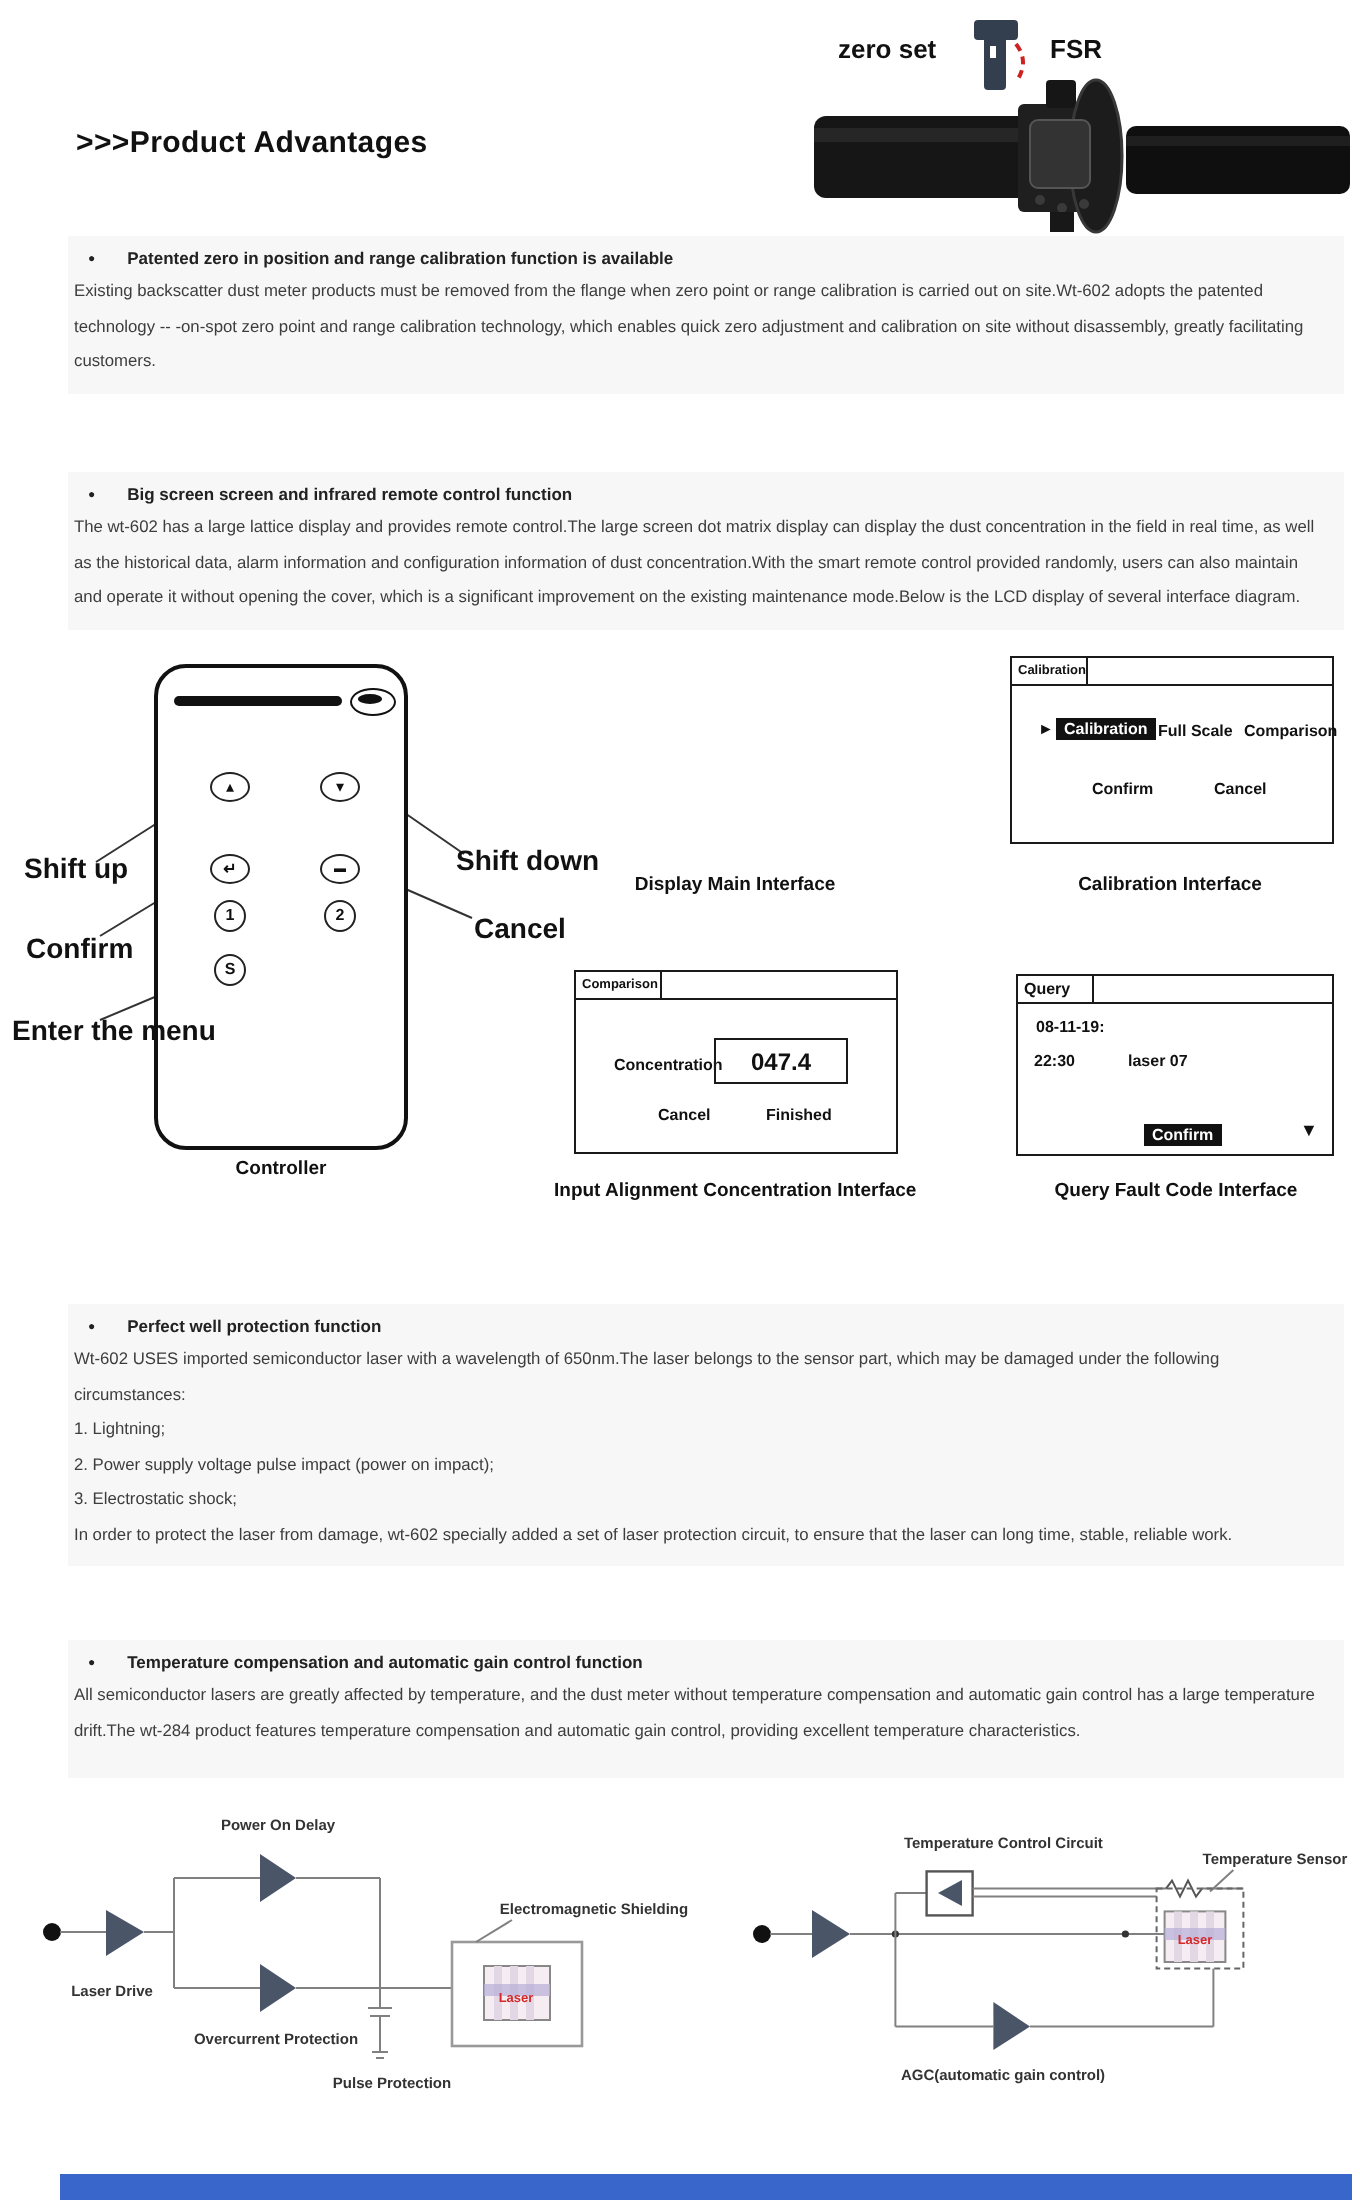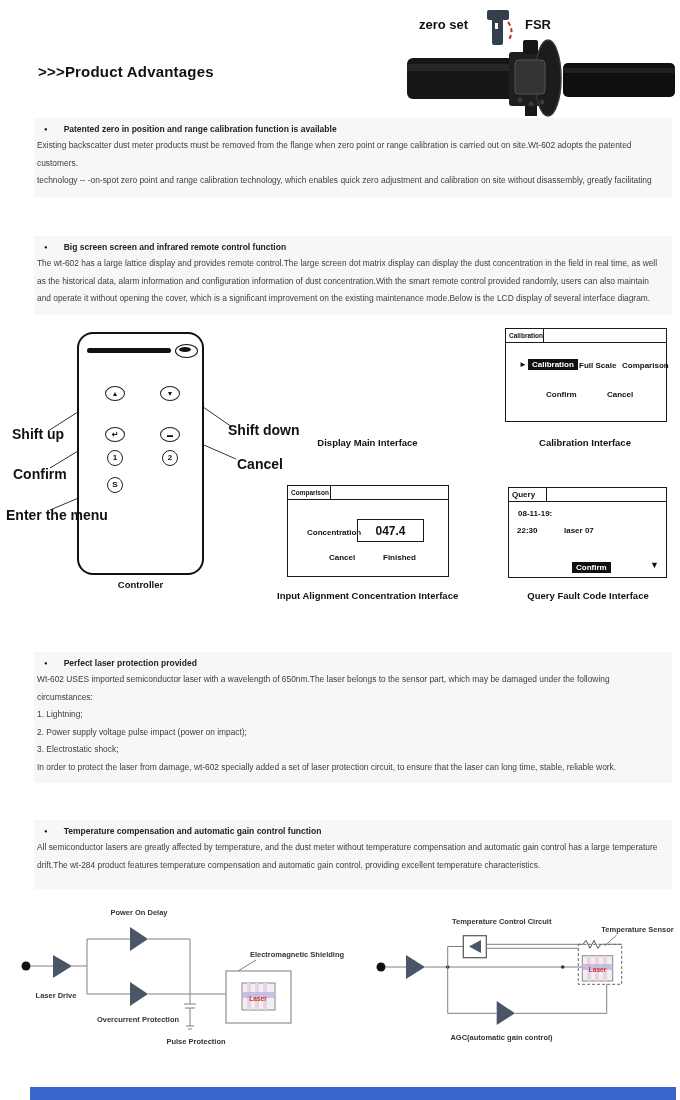--- a/index.html
+++ b/index.html
@@ -88,22 +88,22 @@
       <circle cx="137" cy="100" r="2.5" fill="#3a3a3a"></circle>
       <rect x="120" y="104" width="12" height="10" fill="#181818"></rect>
     </g>
   </svg>
 
   <h1 class="heading">&gt;&gt;&gt;Product Advantages</h1>
 
   <section class="band" style="top:118px;height:76px;">
     <div class="band-title"><span class="bullet"></span><span>Patented zero in position and range calibration function is available</span></div>
     <div class="band-line">Existing backscatter dust meter products must be removed from the flange when zero point or range calibration is carried out on site.Wt-602 adopts the patented</div>
+    <div class="band-line">technology -- -on-spot zero point and range calibration technology, which enables quick zero adjustment and calibration on site without disassembly, greatly facilitating</div>
     <div class="band-line">customers.</div>
-    <div class="band-line">technology -- -on-spot zero point and range calibration technology, which enables quick zero adjustment and calibration on site without disassembly, greatly facilitating</div>
   </section>
 
   <section class="band" style="top:236px;height:76px;">
     <div class="band-title"><span class="bullet"></span><span>Big screen screen and infrared remote control function</span></div>
     <div class="band-line">The wt-602 has a large lattice display and provides remote control.The large screen dot matrix display can display the dust concentration in the field in real time, as well</div>
     <div class="band-line">as the historical data, alarm information and configuration information of dust concentration.With the smart remote control provided randomly, users can also maintain</div>
     <div class="band-line">and operate it without opening the cover, which is a significant improvement on the existing maintenance mode.Below is the LCD display of several interface diagram.</div>
   </section>
 
   <svg class="overlay" width="680" height="1100">
@@ -166,21 +166,21 @@
     </div>
     <span class="txt8" style="left:9px;top:21px;">08-11-19:</span>
     <span class="txt8" style="left:8px;top:38px;">22:30</span>
     <span class="txt8" style="left:55px;top:38px;">laser 07</span>
     <span class="txt8 chip" style="left:63px;top:74px;">Confirm</span>
     <span style="left:141px;top:72px;font-size:9px;color:#111;">▼</span>
   </div>
   <div class="fig-caption" style="left:498px;top:590px;width:180px;">Query Fault Code Interface</div>
 
   <section class="band" style="top:652px;height:128px;">
-    <div class="band-title"><span class="bullet"></span><span>Perfect laser protection provided</span></div>
+    <div class="band-title"><span class="bullet"></span><span>Perfect well protection function</span></div>
     <div class="band-line">Wt-602 USES imported semiconductor laser with a wavelength of 650nm.The laser belongs to the sensor part, which may be damaged under the following</div>
     <div class="band-line">circumstances:</div>
     <div class="band-line">1. Lightning;</div>
     <div class="band-line">2. Power supply voltage pulse impact (power on impact);</div>
     <div class="band-line">3. Electrostatic shock;</div>
     <div class="band-line">In order to protect the laser from damage, wt-602 specially added a set of laser protection circuit, to ensure that the laser can long time, stable, reliable work.</div>
   </section>
 
   <section class="band" style="top:820px;height:66px;">
     <div class="band-title"><span class="bullet"></span><span>Temperature compensation and automatic gain control function</span></div>

